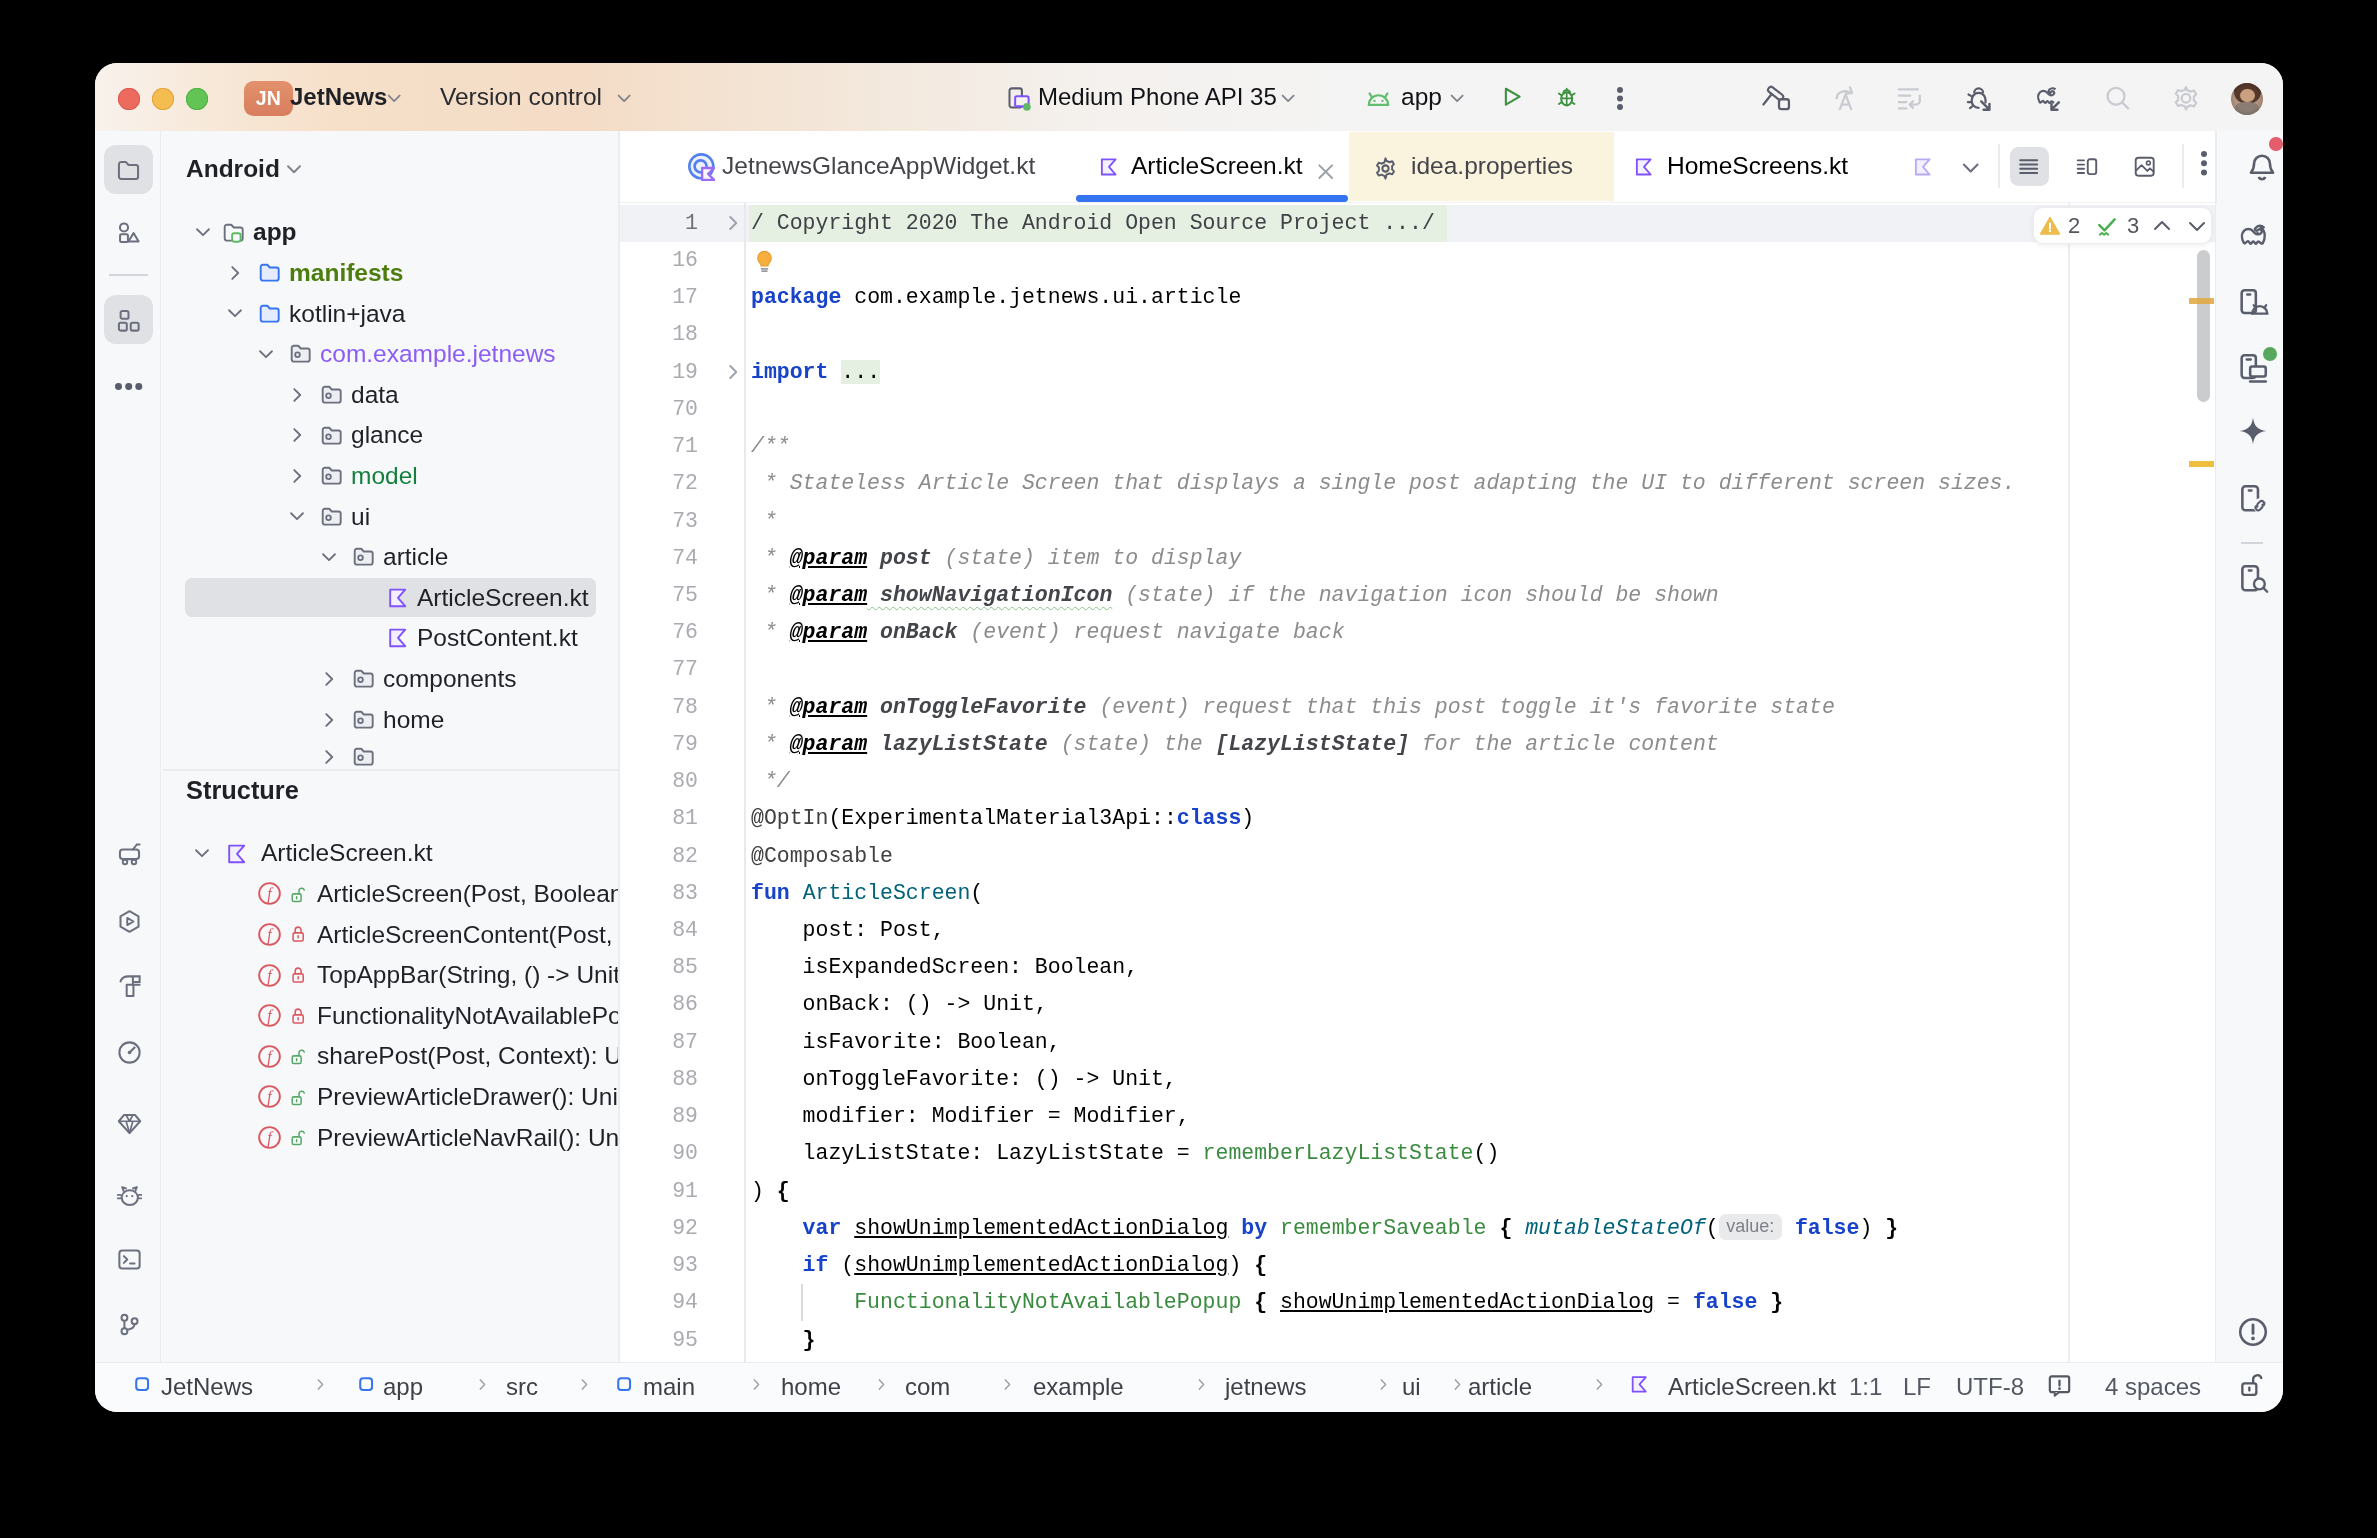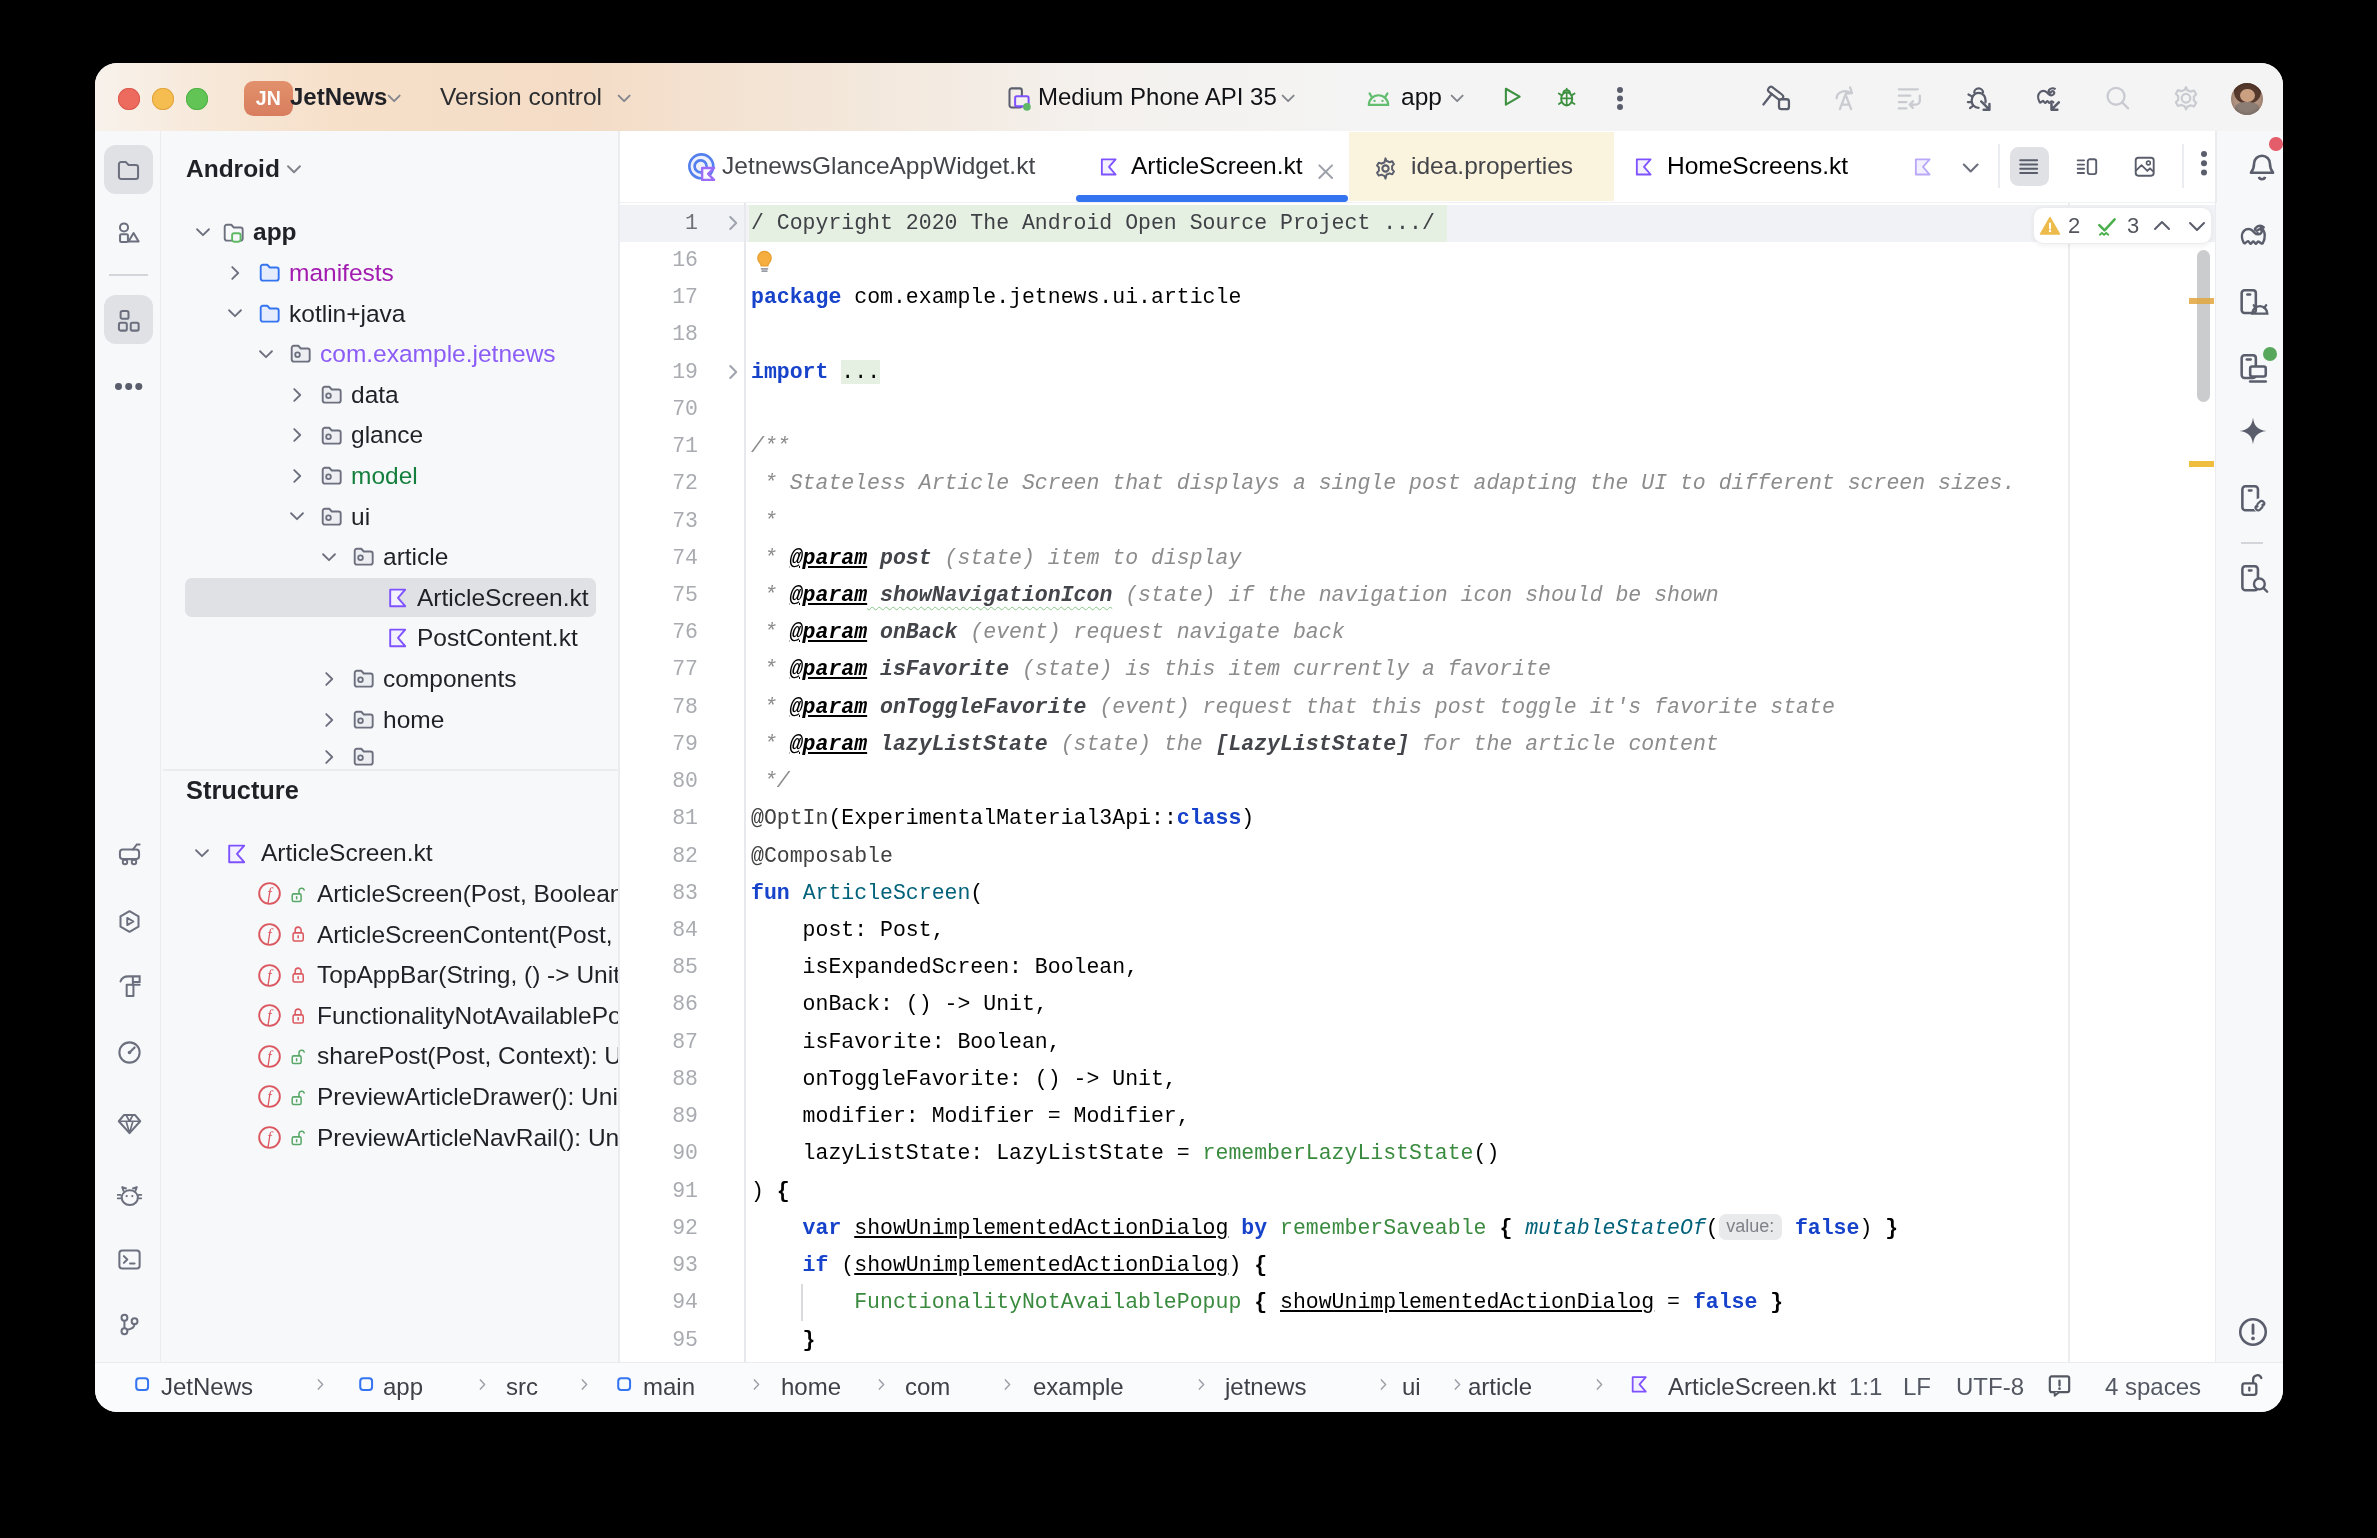--- a/index.html
+++ b/index.html
@@ -190,21 +190,21 @@
 <div class="row" style="left:158px;top:152px;height:34px">
       <span class="ui" style="font-weight:bold;color:#1f2126">app</span>
     </div>
 <svg style="position:absolute;left:129px;top:199px;" width="22" height="22" viewBox="0 0 24 24" fill="none">
       <path d="M9 5.5 L15.5 12 L9 18.5" stroke="#6c707e" stroke-width="2.0" stroke-linecap="round" stroke-linejoin="round"></path>
     </svg>
 <svg style="position:absolute;left:162px;top:197px;" width="25.4" height="25.4" viewBox="0 0 24 24" fill="none">
       <path d="M3.5 6.5 a2 2 0 0 1 2-2 h4.2 l2.4 2.6 h6.4 a2 2 0 0 1 2 2 v8.4 a2 2 0 0 1-2 2 h-13 a2 2 0 0 1-2-2 z" fill="#e4ecfd" stroke="#3574f0" stroke-width="1.8" stroke-linejoin="round"></path>
     </svg>
 <div class="row" style="left:194px;top:193px;height:34px">
-      <span class="ui" style="font-weight:normal;color:#a21caf">manifests</span>
+      <span class="ui" style="font-weight:bold;color:#4d7c0f">manifests</span>
     </div>
 <svg style="position:absolute;left:129px;top:239px;" width="22" height="22" viewBox="0 0 24 24" fill="none">
       <path d="M5.5 9 L12 15.5 L18.5 9" stroke="#6c707e" stroke-width="2.0" stroke-linecap="round" stroke-linejoin="round"></path>
     </svg>
 <svg style="position:absolute;left:162px;top:238px;" width="25.4" height="25.4" viewBox="0 0 24 24" fill="none">
       <path d="M3.5 6.5 a2 2 0 0 1 2-2 h4.2 l2.4 2.6 h6.4 a2 2 0 0 1 2 2 v8.4 a2 2 0 0 1-2 2 h-13 a2 2 0 0 1-2-2 z" fill="#e4ecfd" stroke="#3574f0" stroke-width="1.8" stroke-linejoin="round"></path>
     </svg>
 <div class="row" style="left:194px;top:234px;height:34px">
       <span class="ui" style="font-weight:normal;color:#1f2126">kotlin+java</span>
     </div>
@@ -513,21 +513,20 @@
       </svg>
 <div class="cl code" style="top:1.7px"><span class=""><span style="color:#3f4146">/ Copyright 2020 The Android Open Source Project .../</span></span></div>
 <div class="cl code" style="top:76px"><span class="kw">package</span> com.example.jetnews.ui.article</div>
 <div class="cl code" style="top:151px"><span class="kw">import</span> <span style="background:#e5efe2">...</span></div>
 <div class="cl code" style="top:225px"><span class="doc">/**</span></div>
 <div class="cl code" style="top:262px"><span class="doc"> * Stateless Article Screen that displays a single post adapting the UI to different screen sizes.</span></div>
 <div class="cl code" style="top:300px"><span class="doc"> *</span></div>
 <div class="cl code" style="top:337px"><span class="doc"> * </span><span class="doctag">@param</span><span class="docval"> post</span><span class="doc"> (state) item to display</span></div>
 <div class="cl code" style="top:374px"><span class="doc"> * </span><span class="doctag">@param</span><span class="docval" style="text-decoration:underline wavy #89c589 1.3px; text-underline-offset:5.1px"> showNavigationIcon</span><span class="doc"> (state) if the navigation icon should be shown</span></div>
 <div class="cl code" style="top:411px"><span class="doc"> * </span><span class="doctag">@param</span><span class="docval"> onBack</span><span class="doc"> (event) request navigate back</span></div>
-<div class="cl code" style="top:448px"><span class="doc"> * </span><span class="doctag">@param</span><span class="docval"> isFavorite</span><span class="doc"> (state) is this item currently a favorite</span></div>
 <div class="cl code" style="top:486px"><span class="doc"> * </span><span class="doctag">@param</span><span class="docval"> onToggleFavorite</span><span class="doc"> (event) request that this post toggle it's favorite state</span></div>
 <div class="cl code" style="top:523px"><span class="doc"> * </span><span class="doctag">@param</span><span class="docval"> lazyListState</span><span class="doc"> (state) the </span><span class="docval">[LazyListState]</span><span class="doc"> for the article content</span></div>
 <div class="cl code" style="top:560px"><span class="doc"> */</span></div>
 <div class="cl code" style="top:597px"><span class="ann">@OptIn</span>(ExperimentalMaterial3Api::<span class="kw">class</span>)</div>
 <div class="cl code" style="top:635px"><span class="ann">@Composable</span></div>
 <div class="cl code" style="top:672px"><span class="kw">fun</span> <span class="decl">ArticleScreen</span>(</div>
 <div class="cl code" style="top:709px">    post: Post,</div>
 <div class="cl code" style="top:746px">    isExpandedScreen: Boolean,</div>
 <div class="cl code" style="top:783px">    onBack: () -&gt; Unit,</div>
 <div class="cl code" style="top:821px">    isFavorite: Boolean,</div>

